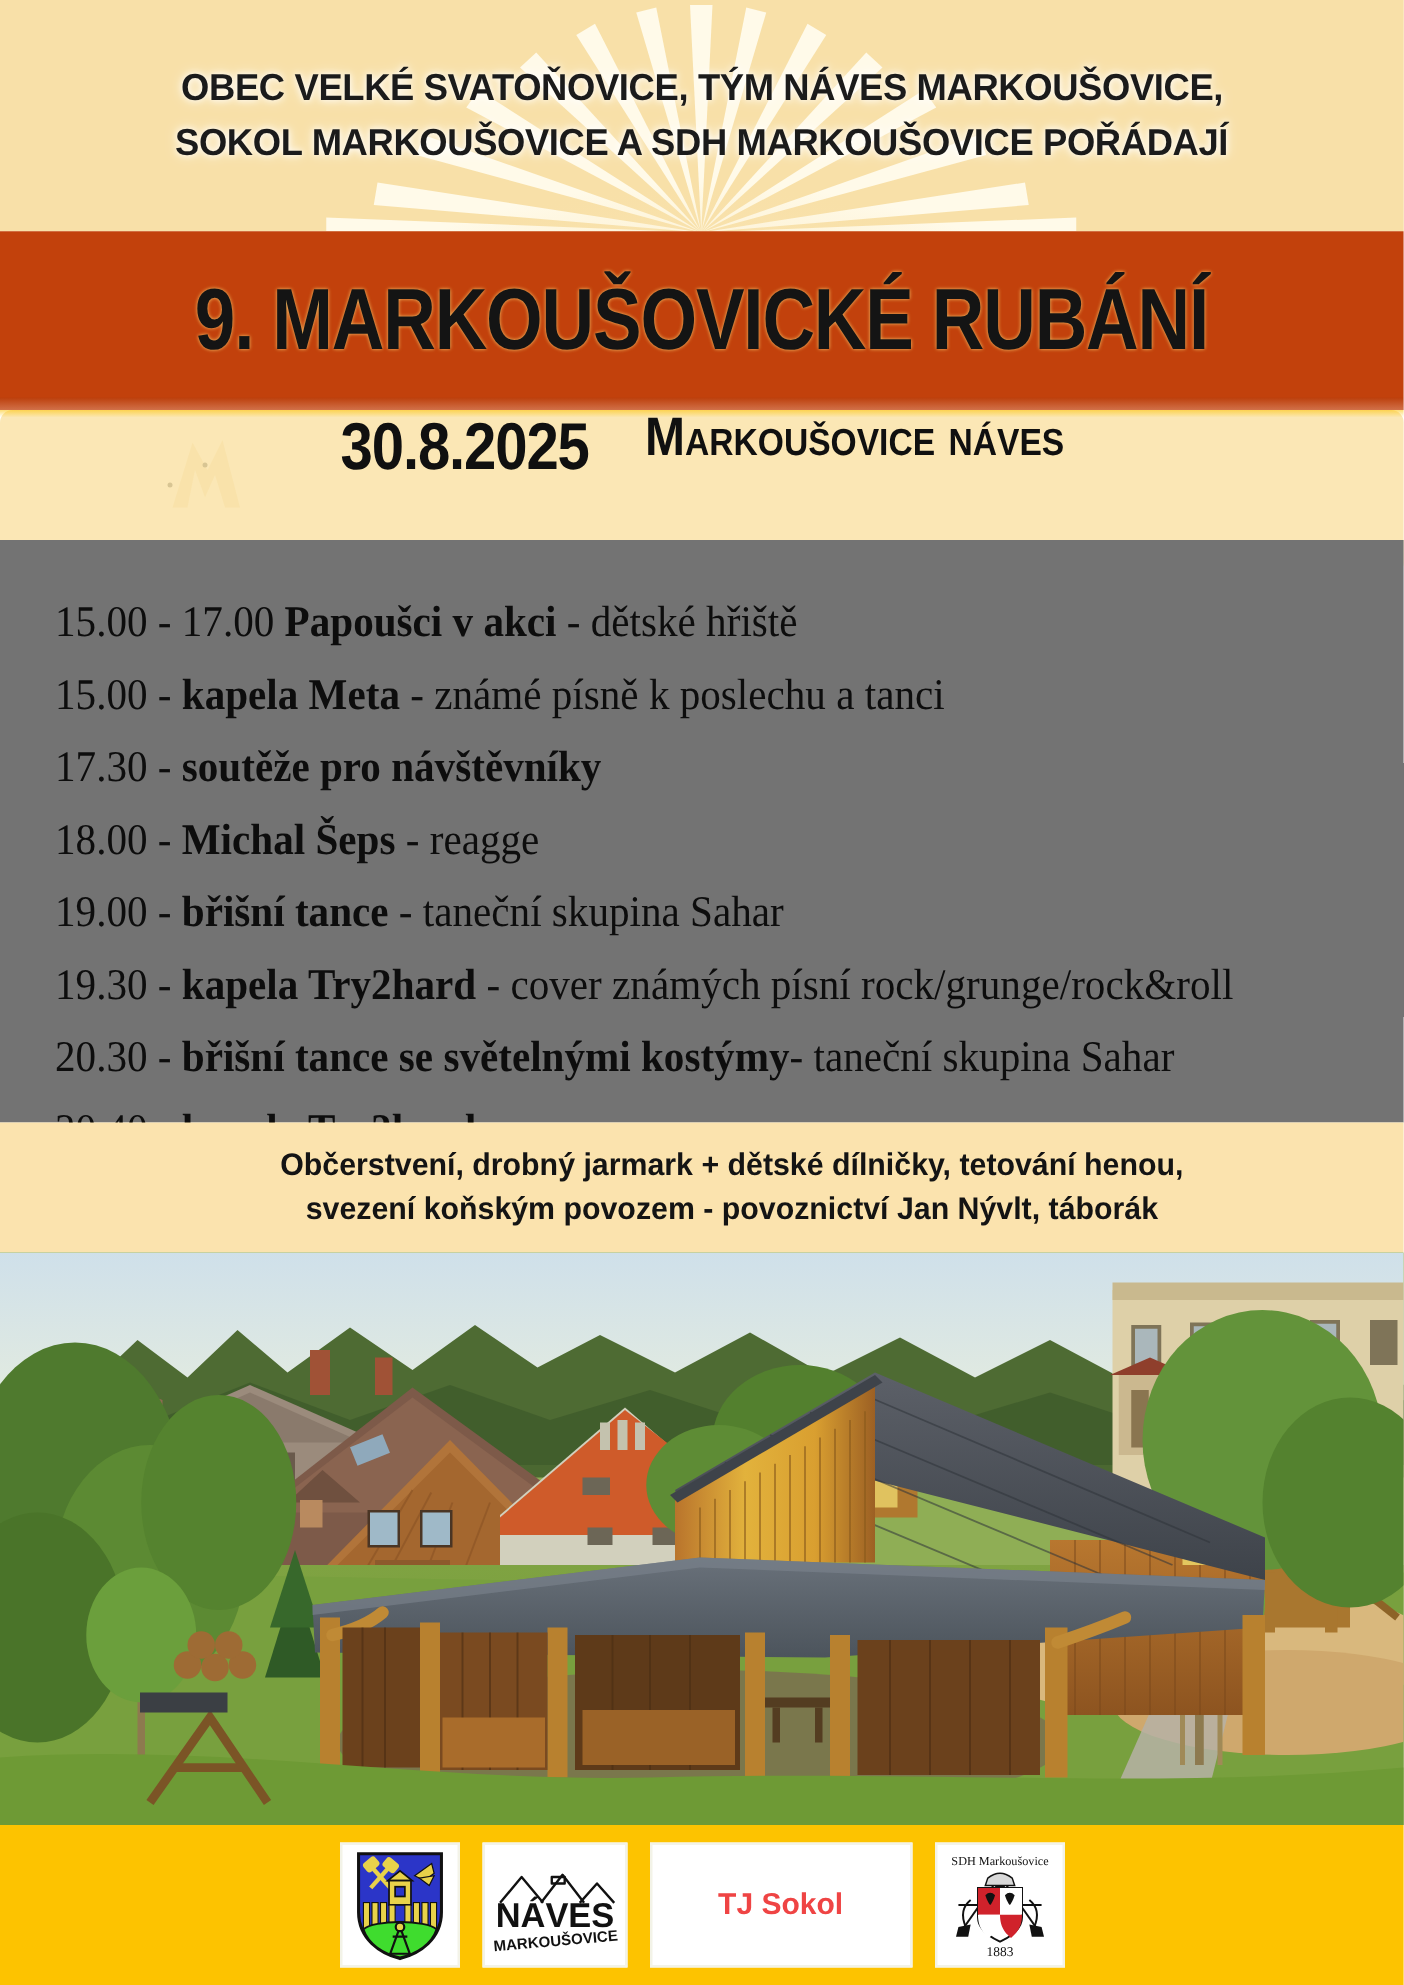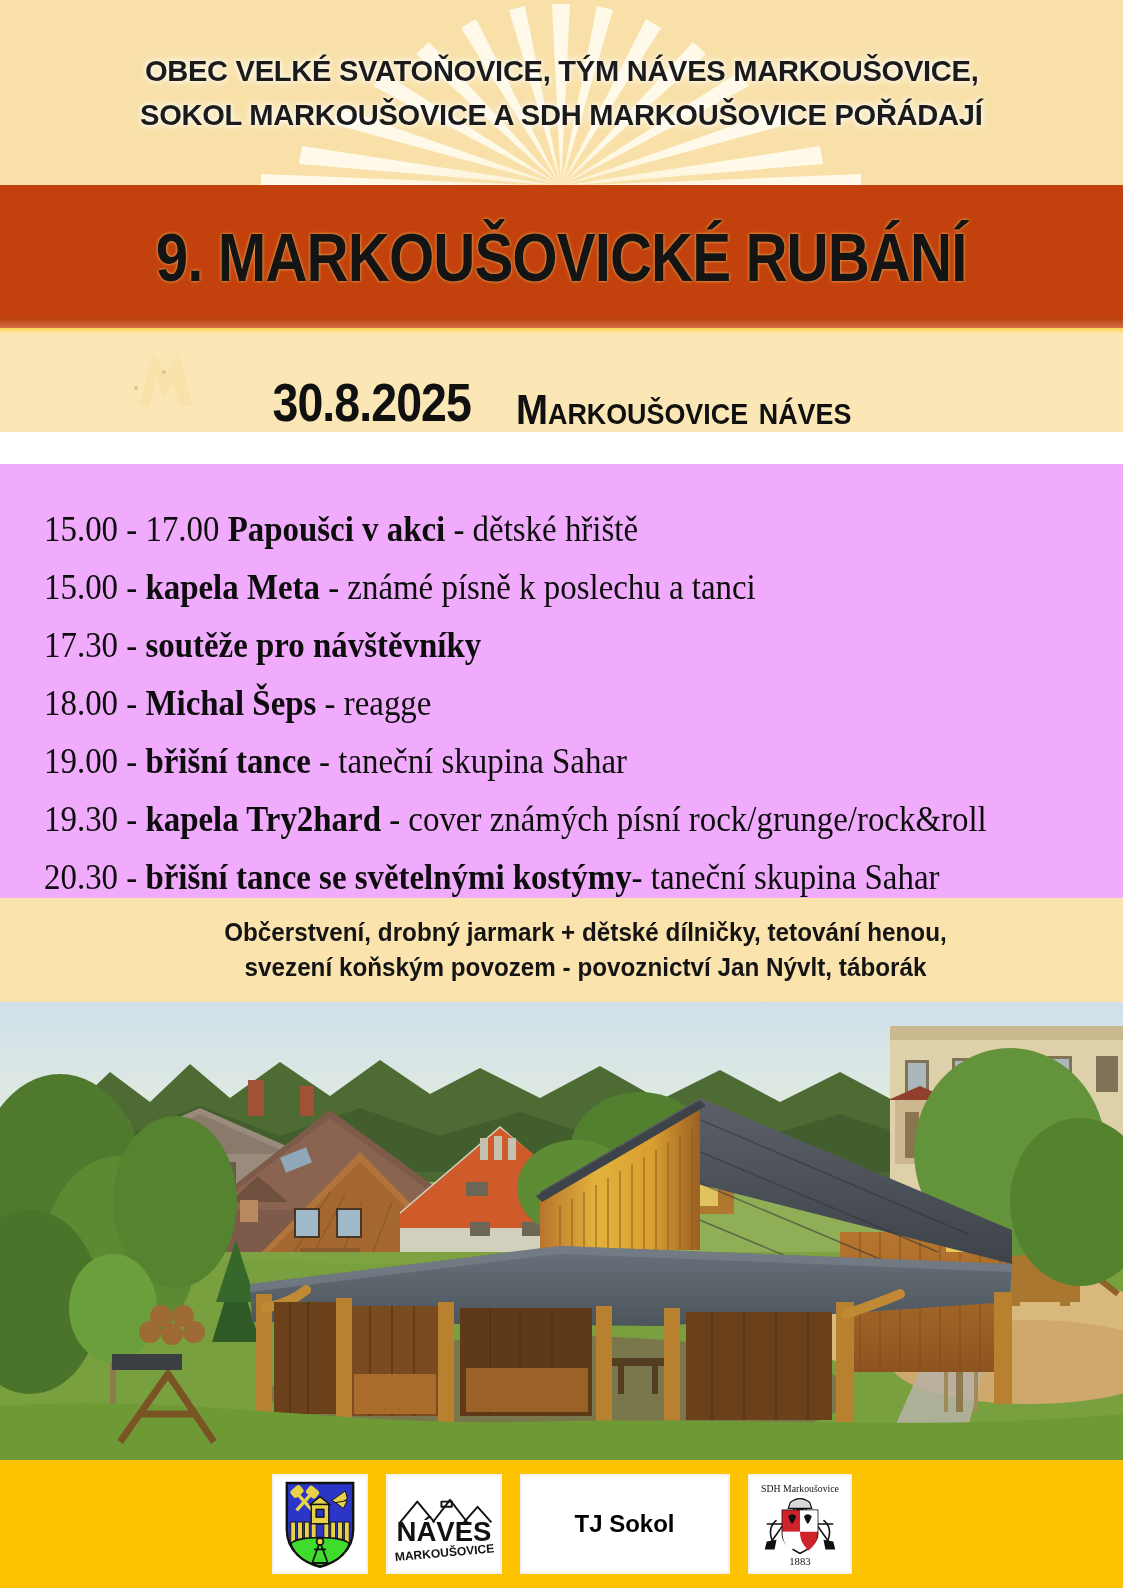--- a/index.html
+++ b/index.html
@@ -42,23 +42,23 @@
   .main-title {
     font-family:"Liberation Sans", sans-serif;
     font-weight:bold; font-size:62px; color:#141414;
     letter-spacing:-1px; white-space:nowrap;
     transform:scaleX(0.94) scaleY(1.12);
     text-shadow:0 0 3px rgba(255,220,120,.9);
   }
 
   
   .date-band {
-    position:absolute; left:0; top:328px; width:1123px; height:104px;
+    position:absolute; left:0; top:328px; width:1123px; height:132px;
     background:#FBE7B5;
-    display:flex; align-items:flex-end; justify-content:center; gap:30px;
+    display:flex; align-items:flex-start; justify-content:center; gap:30px;border-radius:10px;
   }
   .date-band::before{
     content:""; position:absolute; left:0; top:0; width:100%; height:6px;
     background:linear-gradient(to bottom, rgba(253,195,0,.55), rgba(251,231,181,0));
   }
   .ghost-mark{
     position:absolute; left:120px; top:8px; width:170px; height:88px;
     opacity:.30; pointer-events:none;
   }
   .date-text {
@@ -69,21 +69,21 @@
   .place-text {
     font-family:"Liberation Sans", sans-serif;
     font-weight:bold; font-size:40px; color:#101010;
     font-variant:small-caps; letter-spacing:0px;
     transform:scaleX(0.96) scaleY(1.08);
   }
 
   
   .program {
     position:absolute; left:0; top:432px; width:1123px; height:466px;
-    background:#f0abfc; padding:48px 40px 0 44px;margin-top:32px;
+    background:#737373; padding:48px 40px 0 44px;
   }
   .prog-row {
     font-family:"Liberation Serif", serif;
     font-size:35px; color:#0d0d0d; white-space:nowrap;
     line-height:1.0; margin-bottom:23px;
     transform:scaleX(0.94); transform-origin:left center;
   }
   .prog-row .t { font-weight:normal; }
   .prog-row .b { font-weight:bold; }
   .prog-row .d { font-weight:normal; }
@@ -118,21 +118,21 @@
     background:#ffffff; border:2px solid #F3F3E8;
     display:flex; align-items:center; justify-content:center;
     height:100px;
   }
   .logo-coat { width:96px; }
   .logo-naves { width:116px; }
   .logo-sokol { width:210px; }
   .logo-sdh  { width:104px;text-align:right; }
   .sokol-text {
     font-family:"Liberation Sans", sans-serif;
-    font-weight:bold; font-size:24px; color:#000000; text-align:center;
+    font-weight:bold; font-size:24px; color:#ef4444; text-align:center;
     line-height:1.25;
   }
 </style>
 </head>
 <body>
 
 <div class="header">
   <svg class="sunburst" viewBox="0 0 1123 185" preserveAspectRatio="none">
     <defs>
       <radialGradient id="sunGlow" cx="50%" cy="100%" r="62%">

